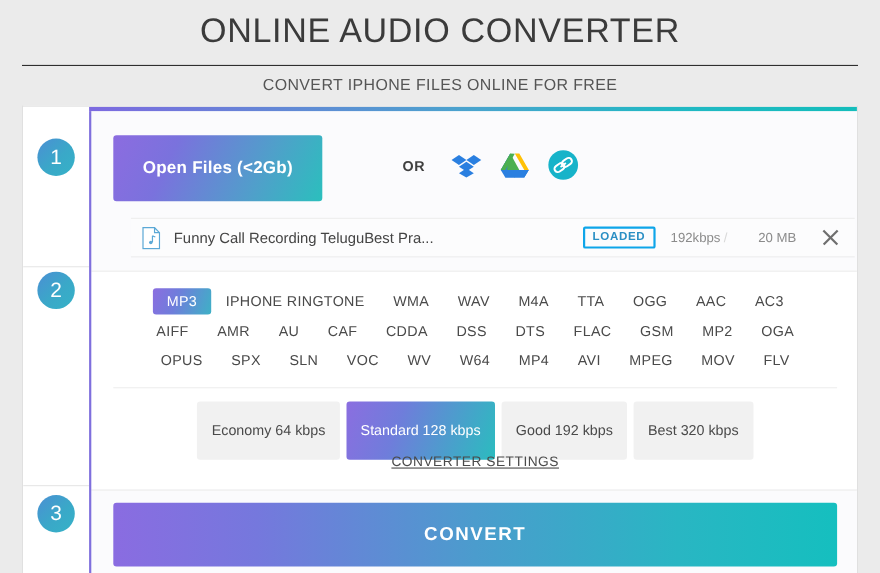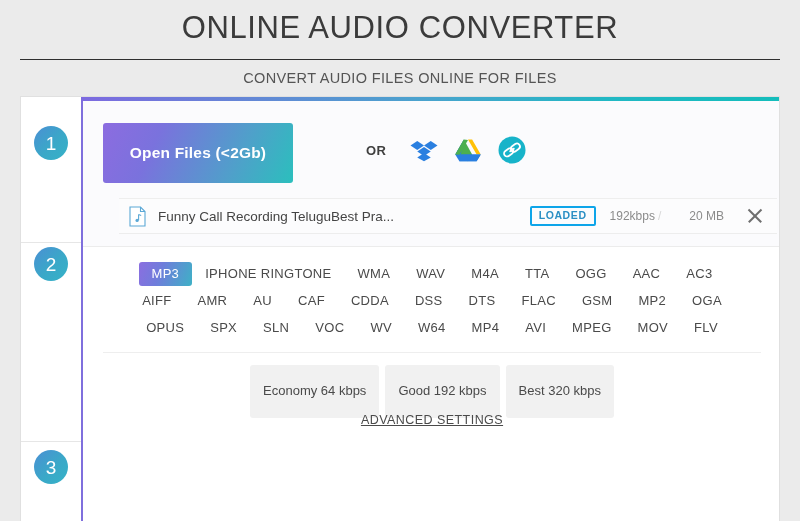--- a/index.html
+++ b/index.html
@@ -384,21 +384,21 @@
   }
 </style>
 </head>
 <body>
 
 <div class="page">
 
   <div class="header">
     <div class="site-title">ONLINE AUDIO CONVERTER</div>
     <div class="title-rule"></div>
-    <div class="site-subtitle">CONVERT AUDIO FILES ONLINE FOR FILES</div>
+    <div class="site-subtitle">CONVERT IPHONE FILES ONLINE FOR FREE</div>
   </div>
 
   <div class="card">
 
     <div class="gradient-top"></div>
 
     <div class="rail">
       <div class="step-circle" style="top:29px;">1</div>
       <div class="rail-divider" style="top:145px;"></div>
       <div class="step-circle" style="top:150px;">2</div>
@@ -506,23 +506,27 @@
               <button class="fmt-btn">MPEG</button>
               <button class="fmt-btn">MOV</button>
               <button class="fmt-btn">FLV</button>
             </div>
           </div>
 
         <div class="fmt-divider"></div>
 
         <div class="quality-row">
             <button class="qual-btn">Economy 64 kbps</button>
+            <button class="qual-btn selected">Standard 128 kbps</button>
             <button class="qual-btn">Good 192 kbps</button>
             <button class="qual-btn">Best 320 kbps</button>
           </div>
 
-        <div class="adv-settings">ADVANCED SETTINGS</div>
+        <div class="adv-settings">CONVERTER SETTINGS</div>
       </div>
 
+      <div class="sec3">
+        <button class="convert-btn">CONVERT</button>
+      </div>
 
     </div>
   </div>
 </div>
 
 </body></html>

